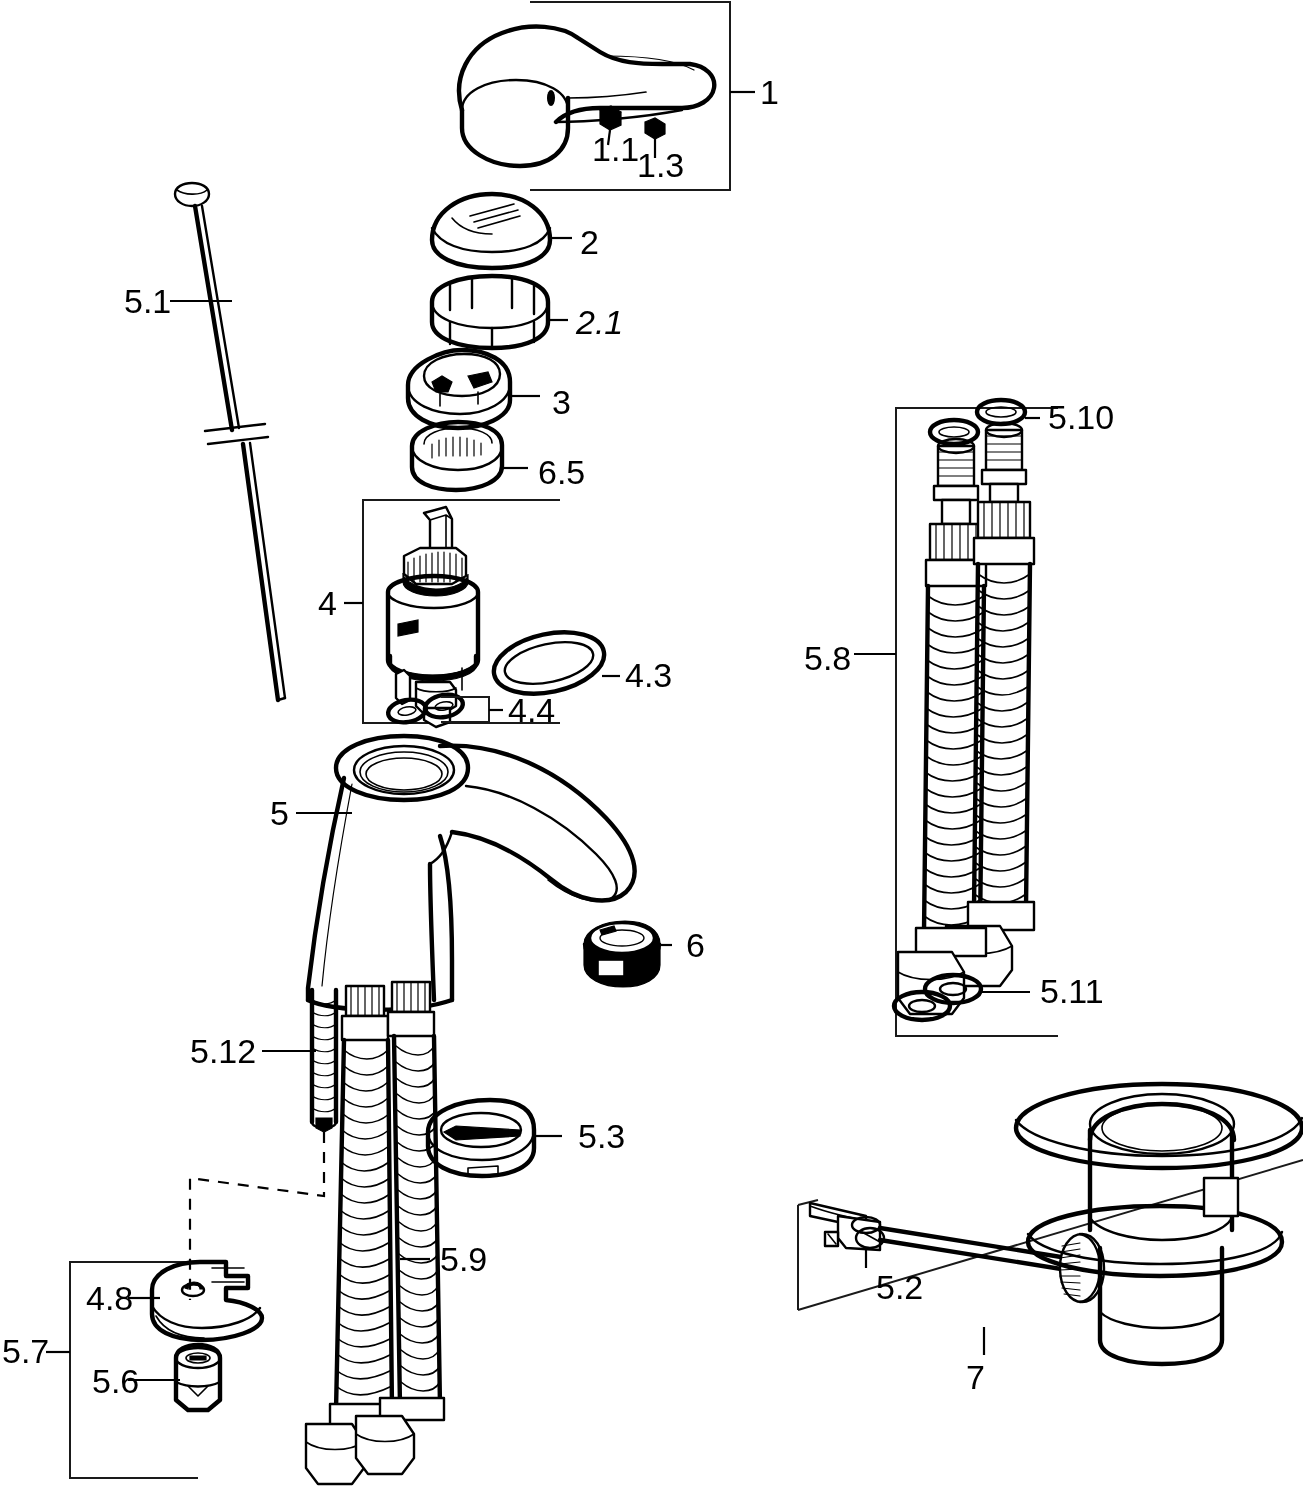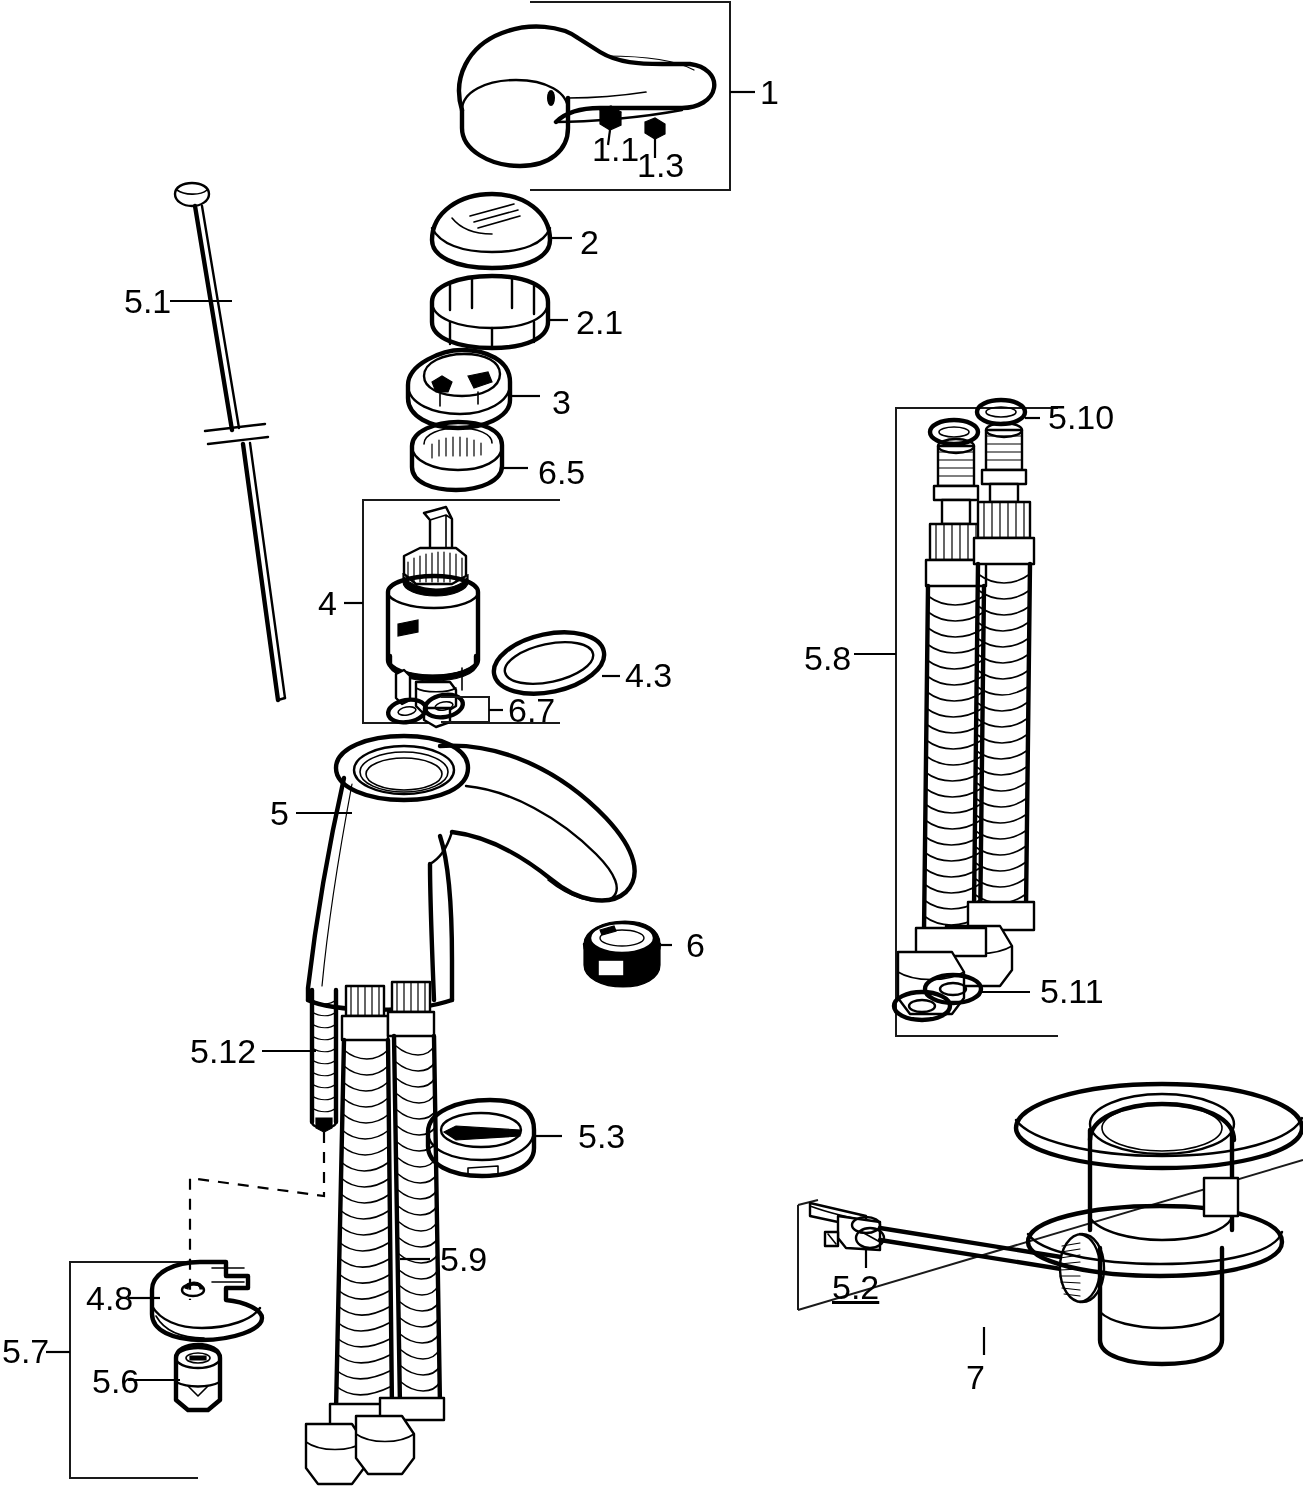--- a/index.html
+++ b/index.html
@@ -537,34 +537,34 @@
       <ellipse cx="1162" cy="1124" rx="72" ry="30" class="st"></ellipse>
       <ellipse cx="1162" cy="1128" rx="60" ry="23" class="st-thin"></ellipse>
     </g>
 
   </svg>
 
   <div class="lbl" style="left:760px; top:75px;">1</div>
   <div class="lbl" style="left:592px; top:132px;">1.1</div>
   <div class="lbl" style="left:637px; top:148px;">1.3</div>
   <div class="lbl" style="left:580px; top:225px;">2</div>
-  <div class="lbl" style="left:576px; top:305px;">2.1</div>
+  <div class="lbl" style="left:576px; top:305px;font-style:italic;">2.1</div>
   <div class="lbl" style="left:552px; top:385px;">3</div>
   <div class="lbl" style="left:538px; top:455px;">6.5</div>
   <div class="lbl" style="left:318px; top:586px;">4</div>
   <div class="lbl" style="left:625px; top:658px;">4.3</div>
-  <div class="lbl" style="left:508px; top:693px;">6.7</div>
+  <div class="lbl" style="left:508px; top:693px;">4.4</div>
   <div class="lbl" style="left:270px; top:796px;">5</div>
   <div class="lbl" style="left:686px; top:928px;">6</div>
   <div class="lbl" style="left:190px; top:1034px;text-align:right;">5.12</div>
   <div class="lbl" style="left:578px; top:1119px;">5.3</div>
   <div class="lbl" style="left:440px; top:1242px;">5.9</div>
   <div class="lbl" style="left:86px;  top:1281px;">4.8</div>
   <div class="lbl" style="left:86px;  top:1364px;margin-left:6px;">5.6</div>
   <div class="lbl" style="left:2px;   top:1334px;">5.7</div>
   <div class="lbl" style="left:804px; top:641px;">5.8</div>
   <div class="lbl" style="left:1048px;top:400px;text-align:center;">5.10</div>
   <div class="lbl" style="left:1040px;top:974px;">5.11</div>
   <div class="lbl" style="left:124px; top:284px;">5.1</div>
-  <div class="lbl" style="left:832px; top:1270px;text-decoration:underline;">5.2</div>
+  <div class="lbl" style="left:876px; top:1270px;">5.2</div>
   <div class="lbl" style="left:966px; top:1360px;">7</div>
 
 </div>
 
 </body></html>

